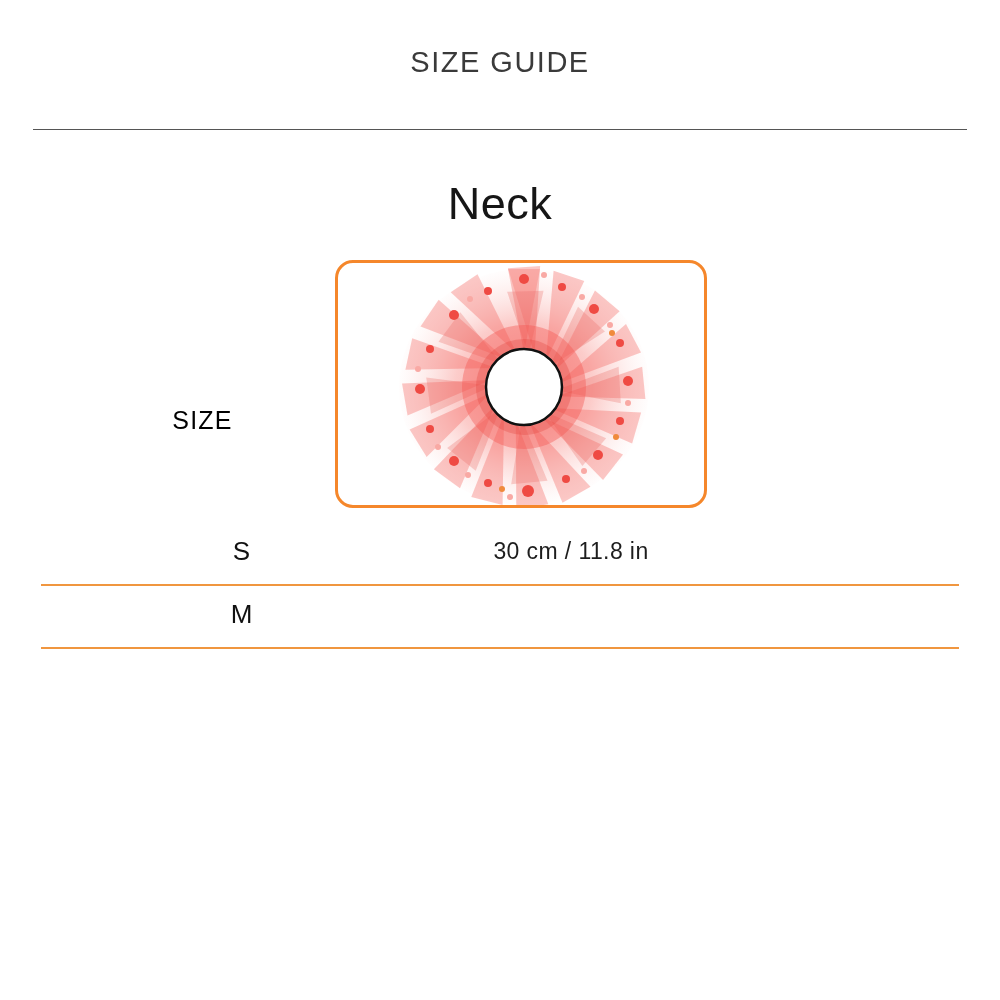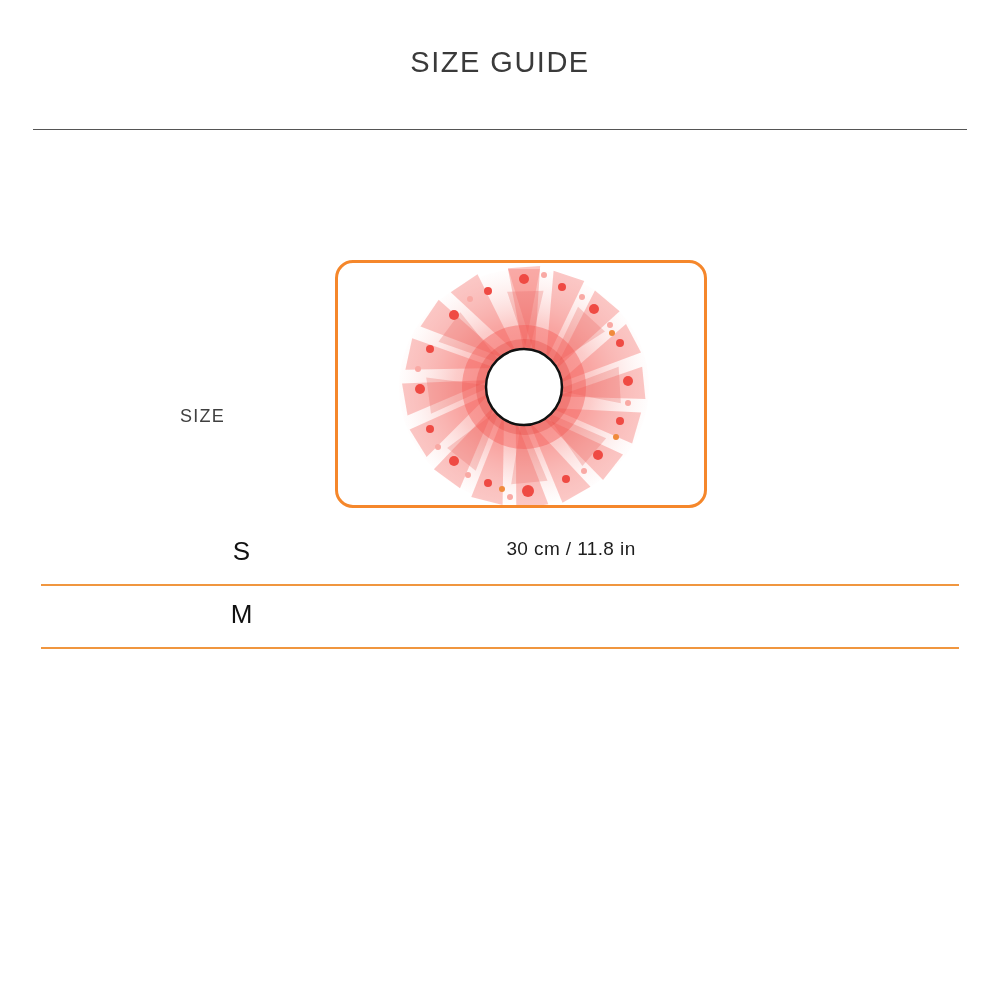--- a/index.html
+++ b/index.html
@@ -57,23 +57,23 @@
     color: #161616;
     letter-spacing: 0.5px;
   }
 
   .size-label {
     position: absolute;
     top: 406px;
     left: 110px;
     width: 185px;
     text-align: center;
-    font-size: 18px;
+    font-size: 25px;
     letter-spacing: 1.2px;
-    color: #404040;
+    color: #000000;
   }
 
   
   .illus-card {
     position: absolute;
     top: 260px;
     left: 335px;
     width: 372px;
     height: 248px;
     border: 3px solid #f5872b;
@@ -114,34 +114,35 @@
     text-align: center;
     font-size: 26px;
     color: #111111;
   }
   .row-value {
     position: absolute;
     left: 290px;
     top: 14px;
     width: 480px;
     text-align: center;
-    font-size: 19px;
+    font-size: 23px;
     color: #1d1d1d;
     letter-spacing: 0.4px;
   }
 </style>
 </head>
 <body>
 
 <div class="page">
 
   <div class="header-title">SIZE GUIDE</div>
 
   <div class="header-rule"></div>
 
+  <div class="part-title">Neck</div>
 
   <div class="size-label">SIZE</div>
 
   <div class="illus-card">
     <div class="illus-inner">
       <svg viewBox="0 0 372 248" width="372" height="248" aria-hidden="true">
         <defs>
           <radialGradient id="gHalo" cx="50%" cy="50%" r="50%">
             <stop offset="0%" stop-color="#f4564f" stop-opacity="0.55"></stop>
             <stop offset="55%" stop-color="#f4564f" stop-opacity="0.30"></stop>

